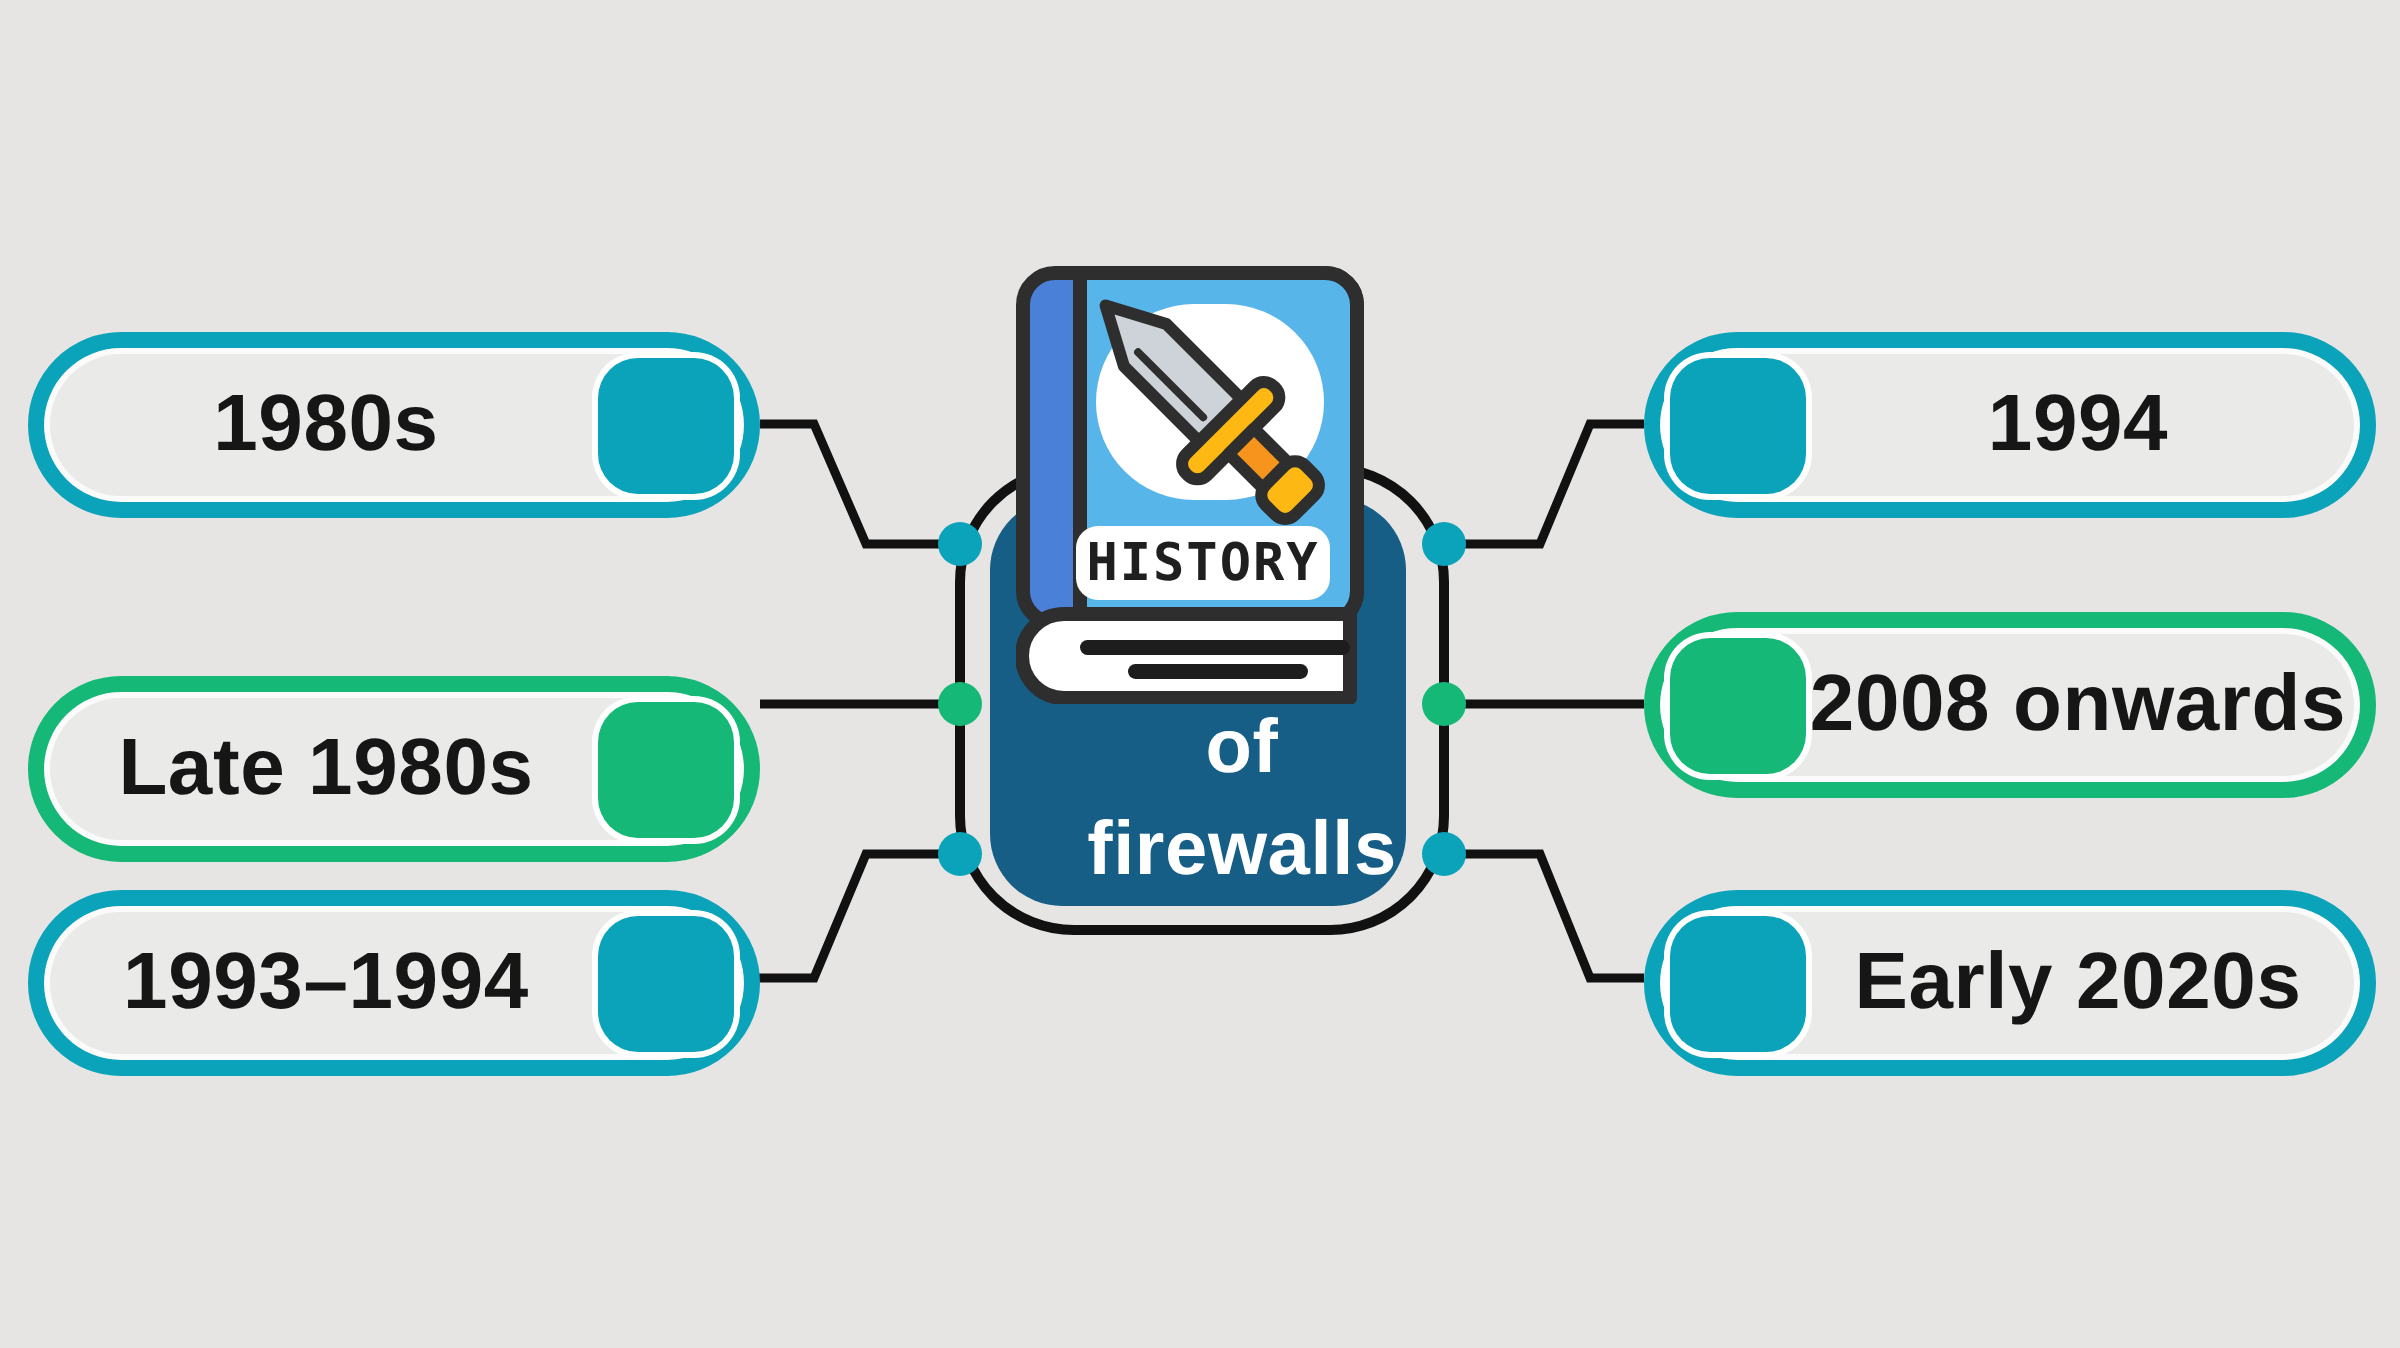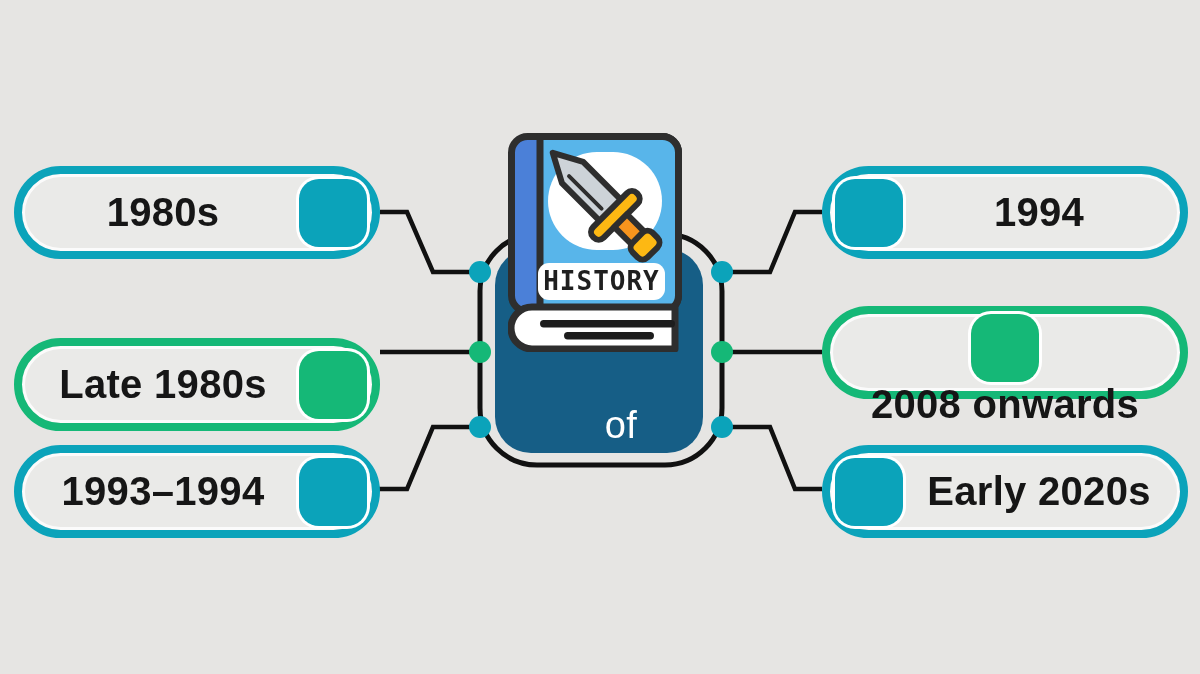--- a/index.html
+++ b/index.html
@@ -25,29 +25,29 @@
   }
   .pill .label{
     flex:1;text-align:center;font-weight:700;font-size:40px;color:var(--text);
     letter-spacing:.3px;white-space:nowrap;
   }
   .square{
     width:68px;height:68px;border-radius:20px;background:var(--c);
     box-shadow:0 0 0 3px #ffffff;flex:0 0 auto;
   }
   .pos-l0{left:14px;top:166px;justify-content:flex-end;}  .pos-l1{left:14px;top:306px;margin-top:32px;}  .pos-l2{left:14px;top:445px;}
-  .pos-r0{left:822px;top:166px;justify-content:center;} .pos-r1{left:822px;top:306px;flex-direction:column;} .pos-r2{left:822px;top:445px;}
+  .pos-r0{left:822px;top:166px;justify-content:center;} .pos-r1{left:822px;top:306px;} .pos-r2{left:822px;top:445px;}
 
   .center-node{
     position:absolute;left:495px;top:249px;width:208px;height:204px;
     border-radius:36px;background:var(--node-fill);
   }
   .center-text{
     position:absolute;left:0;right:0;bottom:2px;text-align:center;color:#ffffff;
-    font-weight:400;font-size:38px;line-height:51px;letter-spacing:.3px;padding-left:44px;
+    font-weight:700;font-size:38px;line-height:51px;letter-spacing:.3px;padding-left:44px;
   }
   .book{position:absolute;left:508px;top:133px;width:174px;height:219px;}
 
   .ink{stroke:var(--icon-outline);stroke-width:7px;stroke-linejoin:round;}
   .spine-fill{fill:var(--book-spine);}
   .cover-fill{fill:var(--book-cover);}
   .blob{fill:#ffffff;}
   .blade{fill:var(--blade-gray);stroke:var(--icon-outline);stroke-width:6px;stroke-linejoin:round;}
   .fold{stroke:var(--icon-outline);stroke-width:4px;stroke-linecap:round;}
   .gold{fill:var(--gold);stroke:var(--icon-outline);stroke-width:6px;stroke-linejoin:round;}
@@ -77,20 +77,21 @@
     <circle cx="480" cy="352" r="11" fill="#15b877"></circle>
     <circle cx="480" cy="427" r="11" fill="#0ba3ba"></circle>
     <circle cx="722" cy="272" r="11" fill="#0ba3ba"></circle>
     <circle cx="722" cy="352" r="11" fill="#15b877"></circle>
     <circle cx="722" cy="427" r="11" fill="#0ba3ba"></circle>
   </svg>
 
   <div class="center-node">
     <div class="center-text">
       <div>of</div>
+      <div>firewalls</div>
     </div>
   </div>
 
   <svg class="book" viewBox="0 0 174 219">
 
     <rect class="spine-fill ink" x="3.5" y="3.5" width="167" height="175" rx="16"></rect>
     <path class="cover-fill ink" d="M32 3.5 H154.5 A16 16 0 0 1 170.5 19.5 V162.5 A16 16 0 0 1 154.5 178.5 H32 Z"></path>
 
     <rect class="blob" x="40" y="19" width="114" height="98" rx="49"></rect>
 

